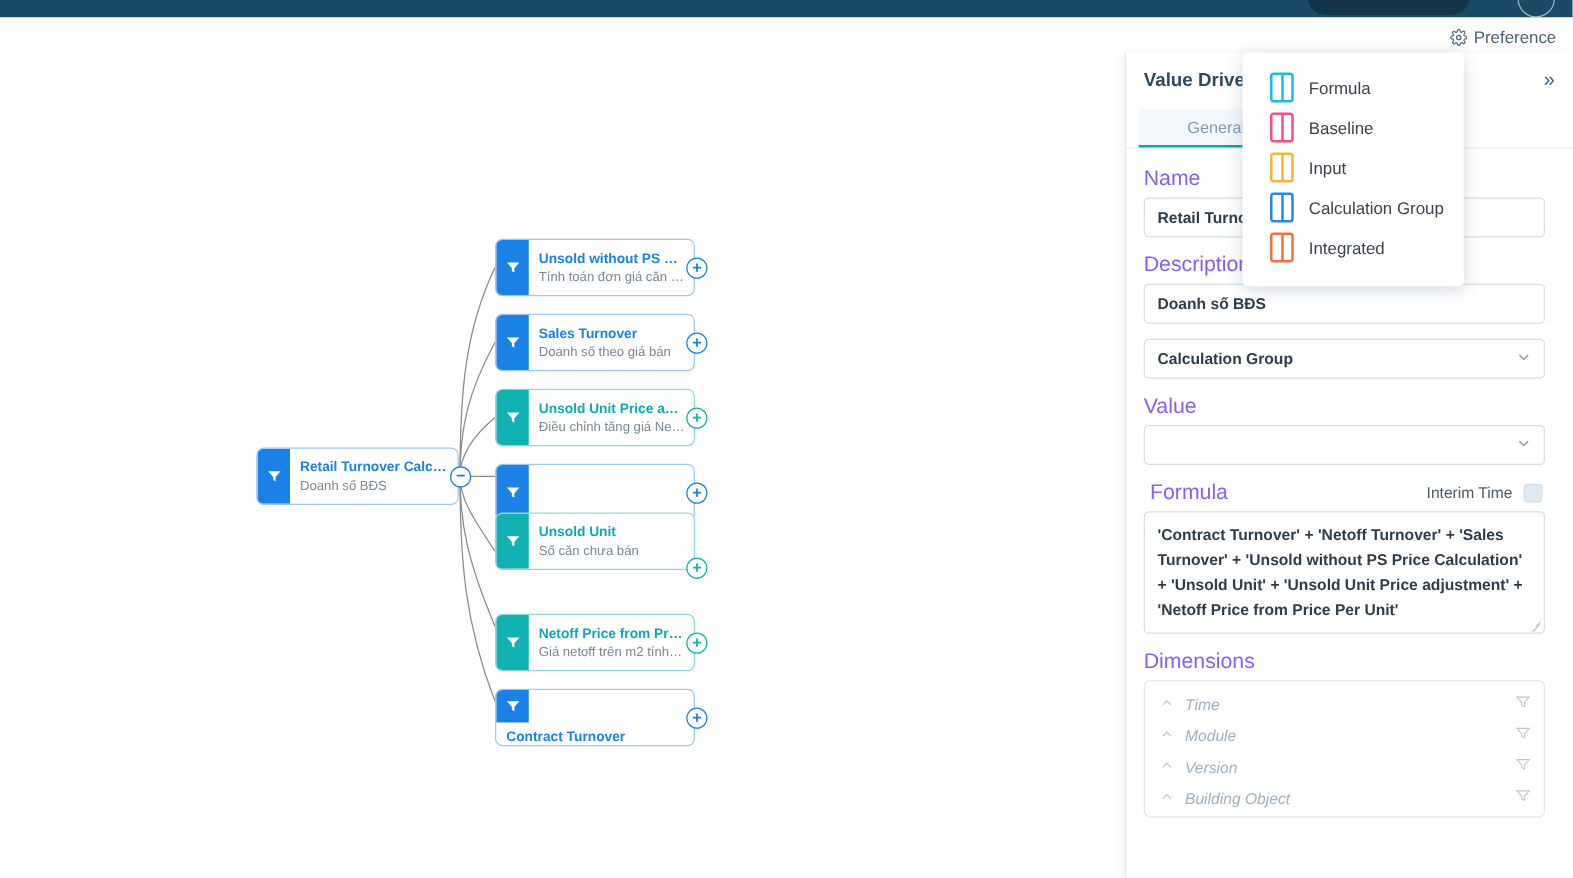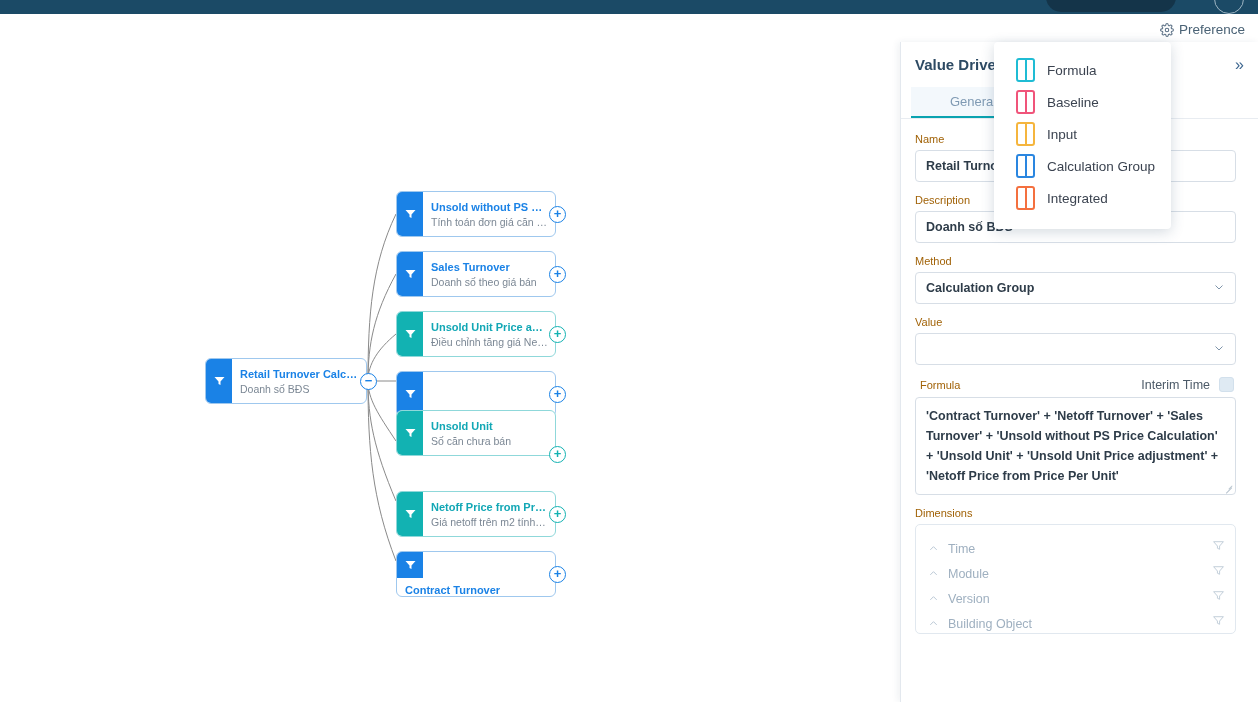--- a/index.html
+++ b/index.html
@@ -120,21 +120,21 @@
     position: absolute; left: 10px; top: 0;
     width: 124px; height: 31px;
     display: flex; align-items: center; justify-content: center;
     font-size: 13px; color: #7f9ab3;
     background: #f3f8fc; cursor: pointer;
   }
   .tab.active { border-bottom: 2.5px solid #0aa3b0; }
 
   .form { padding: 14px 22px 0 14px; }
   .field { margin-bottom: 12px; }
-  .flabel { font-size: 11px; color: #a16207; margin-bottom: 5px; display: block; }
+  .flabel { font-size: 17px; color: #8b5cf6; margin-bottom: 5px; display: block; }
   .input {
     width: 100%; height: 32px;
     border: 1px solid #d7dee6; border-radius: 4px;
     padding: 0 10px; font-size: 12.5px; font-weight: bold; color: #2e3c49;
     background: #fff; display: flex; align-items: center;
   }
   .select { position: relative; }
   .select .caret {
     position: absolute; right: 10px; top: 50%; transform: translateY(-50%);
     color: #7e94a9; font-size: 11px;
@@ -161,22 +161,22 @@
     content:""; position:absolute; background:#b6c2cd; height:1px;
   }
   .resizer:before { width: 8px; right:0; bottom:1px; transform: rotate(-45deg); }
   .resizer:after  { width: 5px; right:0; bottom:4px; transform: rotate(-45deg); }
 
   .dims-box {
     border: 1px solid #e1e8ef; border-radius: 5px;
     padding: 6px 0 2px 0;
   }
   .dim-row {
-    display: flex; align-items: flex-end; height: 25px;
-    padding: 0 10px 0 12px; gap: 9px; cursor: pointer;
+    display: flex; align-items: center; height: 25px;
+    padding: 0 10px 0 12px; gap: 9px; cursor: pointer; font-style: italic;
   }
   .dim-caret { color: #b4c3d1; font-size: 11px; }
   .dim-name { flex: 1 1 auto; font-size: 12.5px; color: #9fb0c0; }
   .dim-filter { color: #b9c7d4; }
 
   
   .legend {
     position: absolute; left: 994px; top: 42px;
     width: 177px; height: 187px;
     background: #ffffff; border-radius: 4px;
@@ -389,21 +389,20 @@
       <span class="flabel">Name</span>
       <div class="input">Retail Turnover Calculation</div>
     </div>
 
     <div class="field">
       <span class="flabel">Description</span>
       <div class="input">Doanh số BĐS</div>
     </div>
 
     <div class="field">
-      <span class="flabel">Method</span>
       <div class="input select">
         <span>Calculation Group</span>
         <span class="caret">
           <svg width="12" height="12" viewBox="0 0 24 24" fill="none" stroke="#7e94a9" stroke-width="2">
               <path d="M5 9l7 7 7-7"></path>
             </svg>
         </span>
       </div>
     </div>
 

